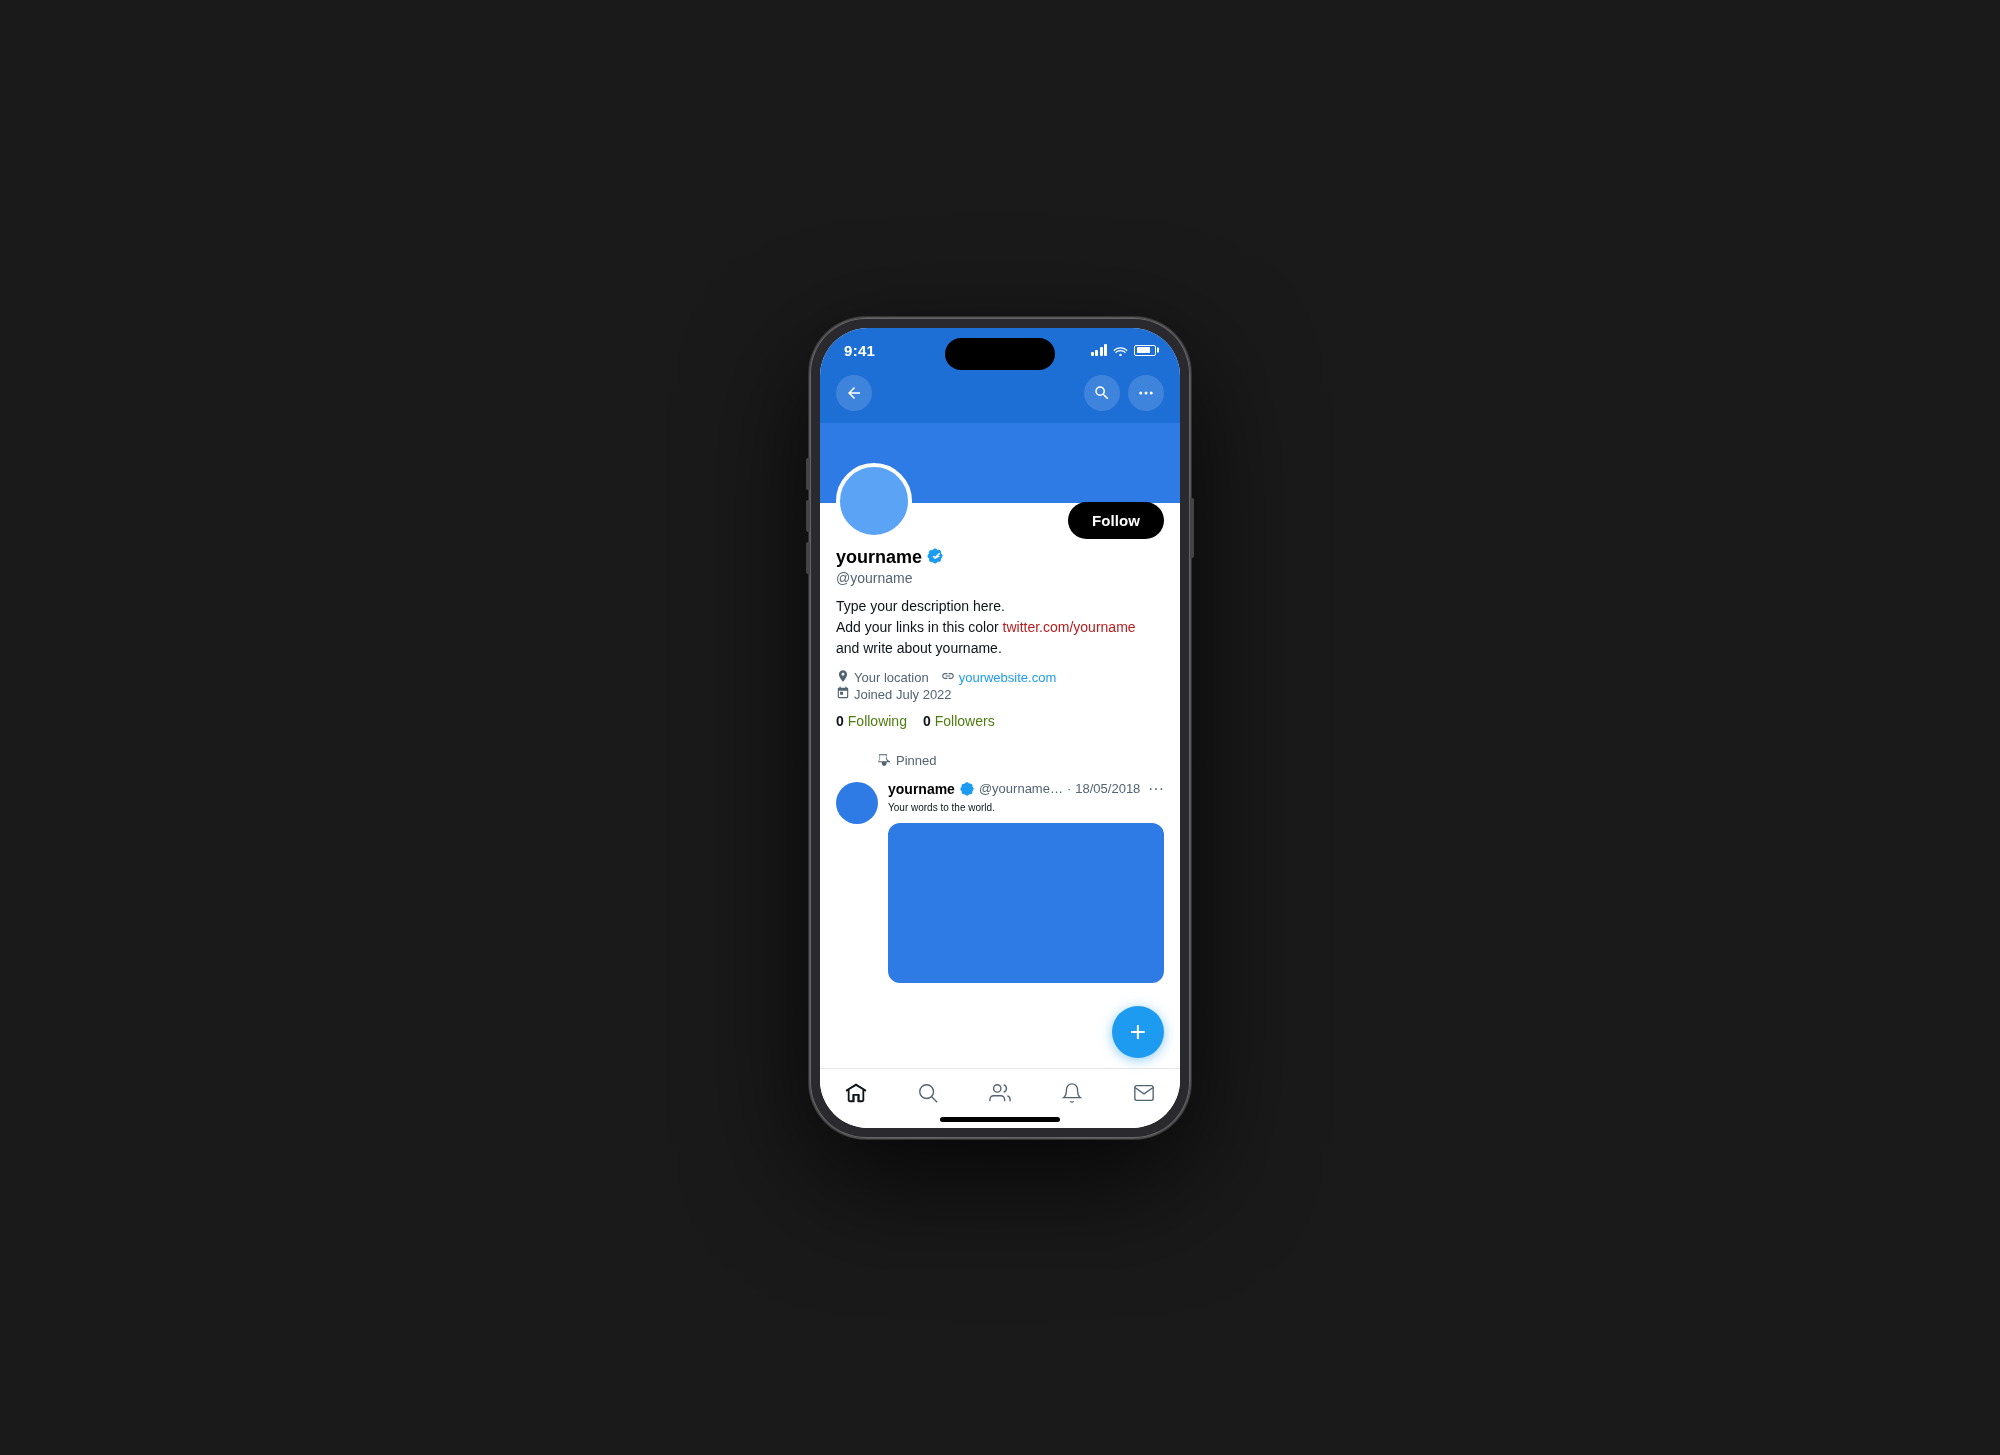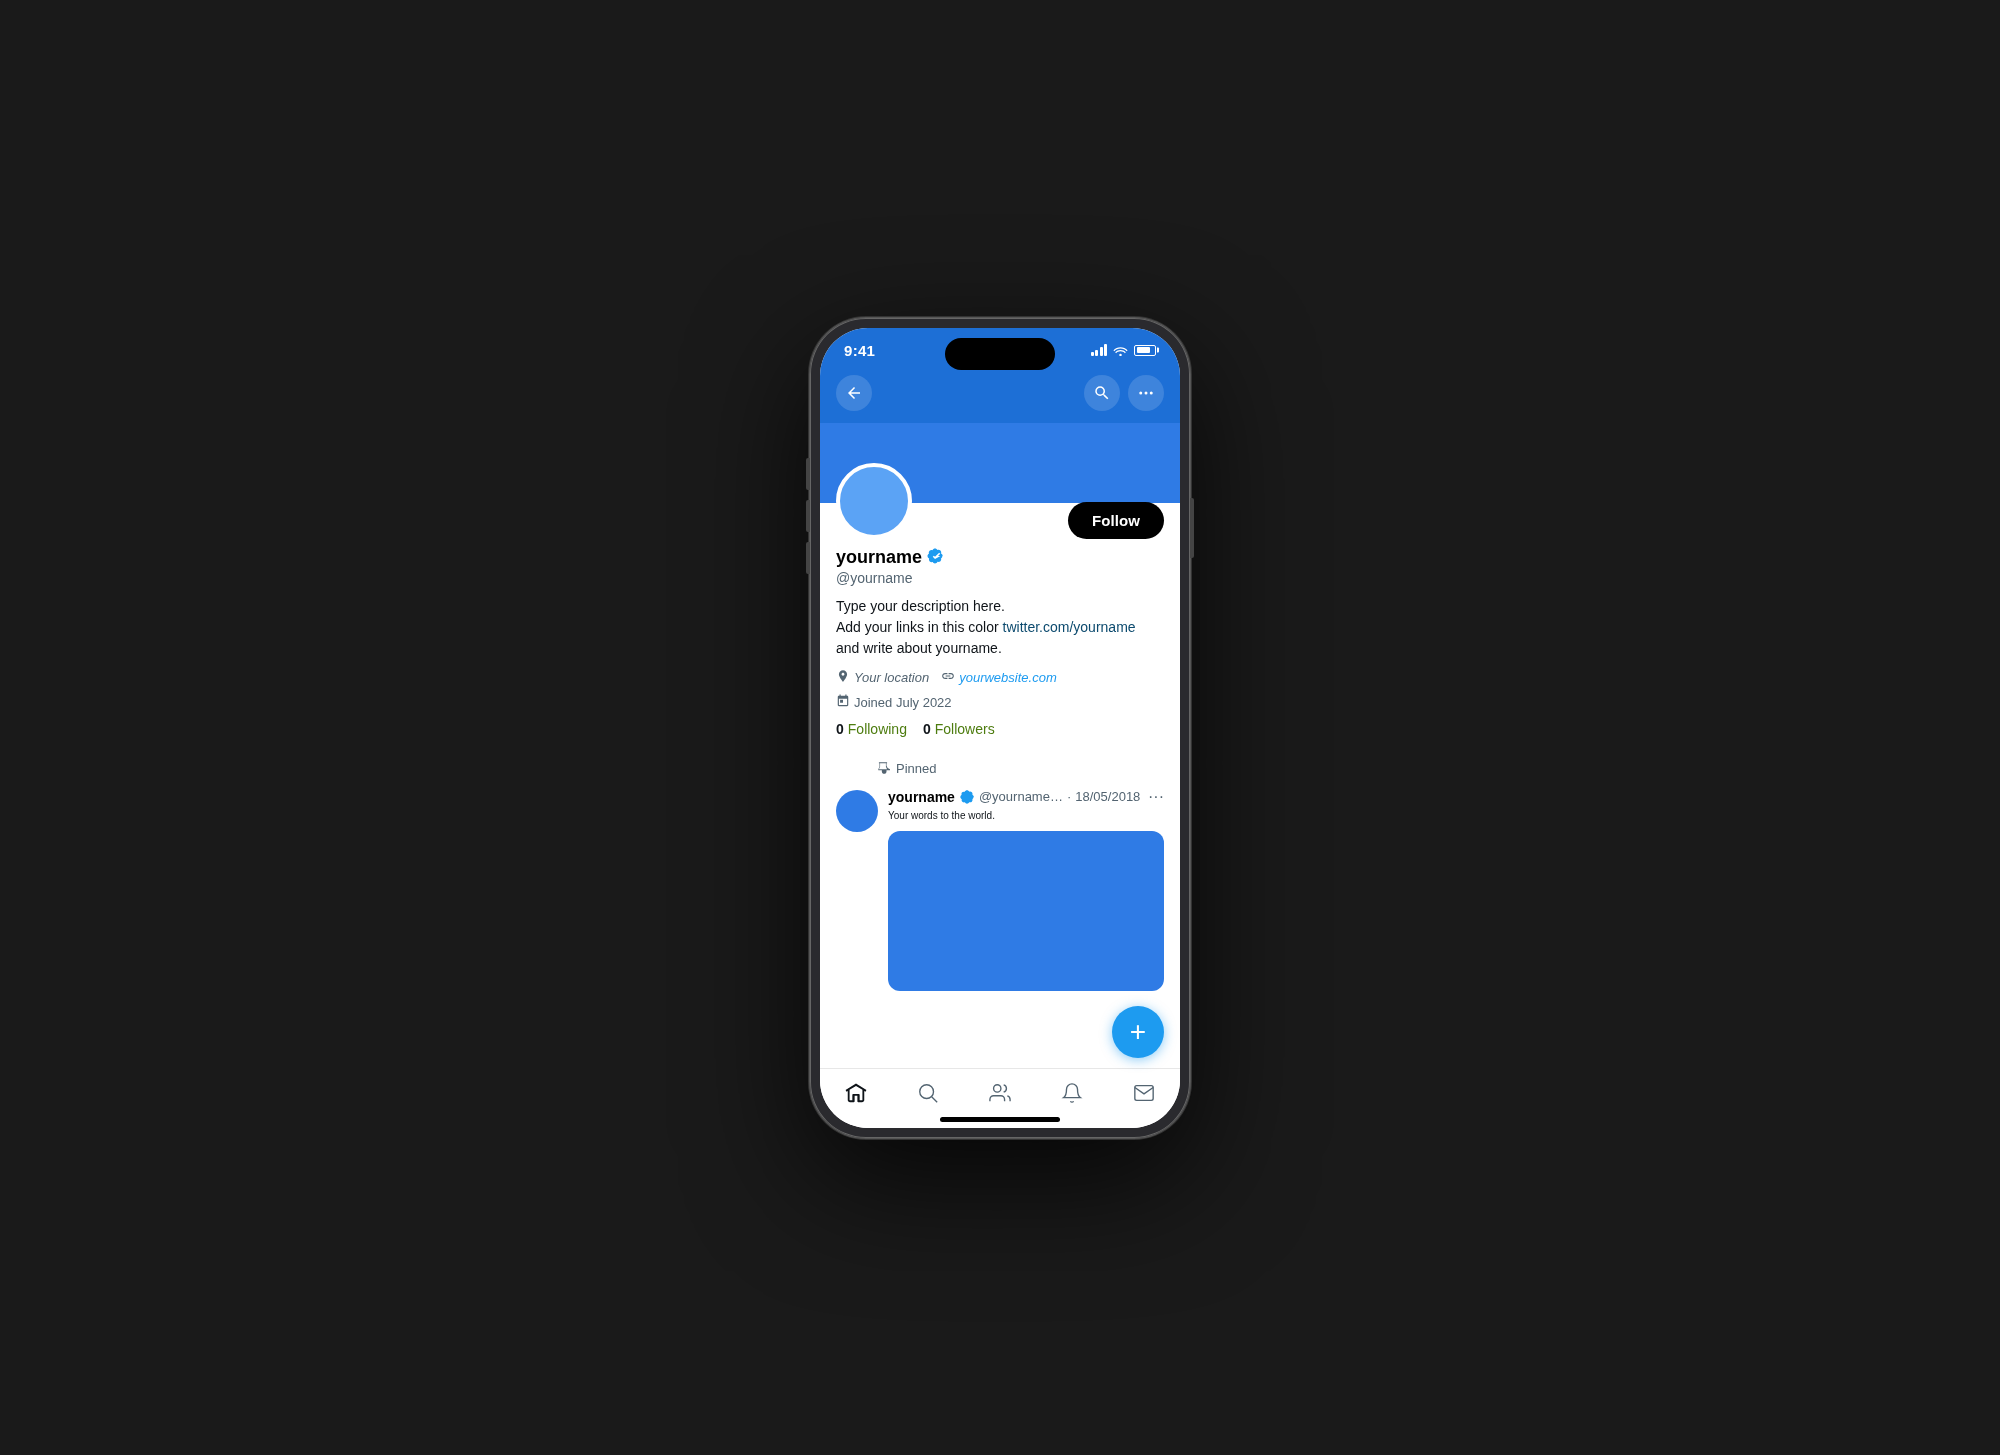--- a/index.html
+++ b/index.html
@@ -238,30 +238,28 @@
     }
 
     .bio {
       font-size: 14px;
       color: #0f1419;
       line-height: 1.5;
       margin-bottom: 10px;
     }
 
     .bio-link {
-      color: #0c4a6e;
+      color: #b91c1c;
       text-decoration: none;
     }
 
     .profile-meta {
       display: flex;
       flex-wrap: wrap;
       gap: 12px;
-      margin-bottom: 8px;
-      font-style: italic;
     }
 
     .meta-item {
       display: flex;
       align-items: center;
       gap: 4px;
       color: #536471;
       font-size: 13px;
     }
 

